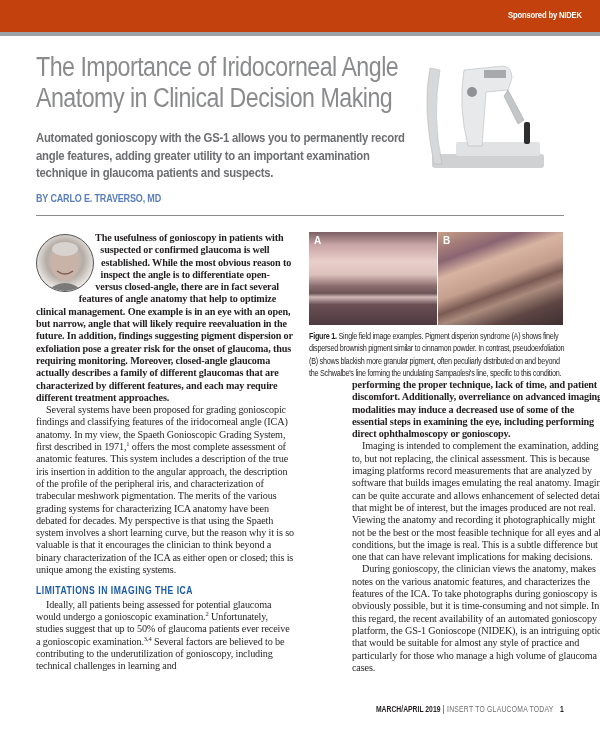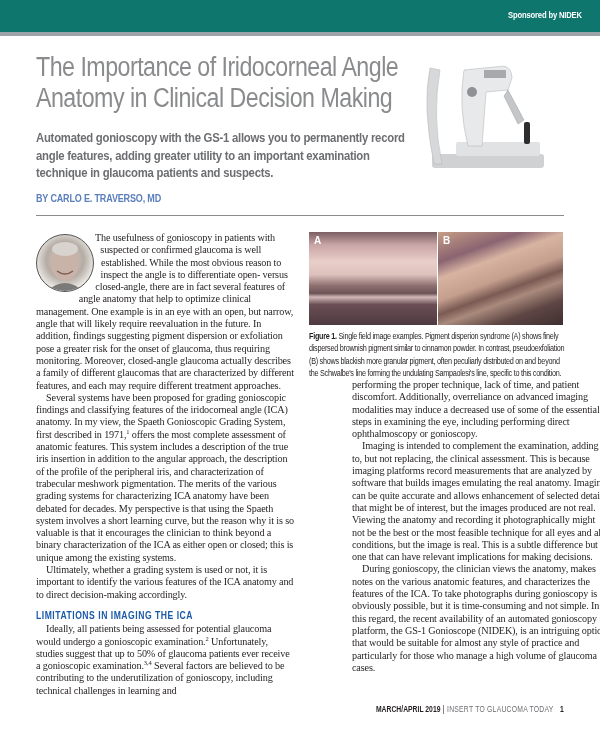--- a/index.html
+++ b/index.html
@@ -2,21 +2,21 @@
 <html><head>
 <meta charset="utf-8">
 <style>
   html, body { margin: 0; padding: 0; }
   body {
     width: 600px; height: 736px; overflow: hidden; position: relative;
     background: #ffffff; font-family: "Liberation Serif", serif; color: #231f20;
   }
   .topbar {
     position: absolute; left: 0; top: 0; width: 600px; height: 32px;
-    background: #0f766e;
+    background: #c2410c;
   }
   .topbar-stripe {
     position: absolute; left: 0; top: 32px; width: 600px; height: 4px;
     background: #9ea3a8;
   }
   .sponsor {
     position: absolute; right: 18px; top: 10px;
     font-family: "Liberation Sans", sans-serif; font-weight: bold;
     font-size: 9px; color: #ffffff; letter-spacing: -0.2px;
     transform: scaleX(0.85); transform-origin: right center;
@@ -43,21 +43,21 @@
     position: absolute; left: 36px; top: 215px; width: 528px; height: 1px; background: #8a8b8d;
   }
   .device {
     position: absolute; left: 412px; top: 46px; width: 160px; height: 130px;
   }
   .col {
     position: absolute; font-size: 10.2px; line-height: 12.3px; color: #231f20;
     text-align: left; letter-spacing: -0.15px;
   }
   .col p { margin: 0; text-indent: 10px; }
-  .col p.noindent { text-indent: 0; }
+  .col p.noindent { text-indent: 0; font-weight: bold; }
   .col-left { left: 36px; top: 232px; width: 260px; }
   .col-right { left: 309px; top: 379px; width: 258px; margin-left: 43px; }
   .avatar {
     float: left; width: 56px; height: 56px; border-radius: 50%;
     border: 1.3px solid #555; margin: 2px 8px 2px 0; overflow: hidden;
     background: radial-gradient(circle at 50% 45%, #d8d2cc 0%, #b5aca5 45%, #e9e6e2 70%, #f4f2f0 100%);
     position: relative; shape-outside: circle(50%);
   }
   .section-head {
     margin: 9px 0 1px 0; font-family: "Liberation Sans", sans-serif; font-weight: bold;
@@ -130,21 +130,20 @@
   <div class="avatar">
     <svg width="56" height="56" viewBox="0 0 56 56">
       <ellipse cx="28" cy="28" rx="14" ry="18" fill="#c9b3a8"></ellipse>
       <ellipse cx="28" cy="14" rx="13" ry="7" fill="#d9d3cf"></ellipse>
       <path d="M10 56 Q28 40 46 56 Z" fill="#7c7a78"></path>
       <path d="M20 36 Q28 42 36 36" stroke="#7a5b52" stroke-width="1.5" fill="none"></path>
     </svg>
   </div>
   <p class="noindent">The usefulness of gonioscopy in patients with suspected or confirmed glaucoma is well established. While the most obvious reason to inspect the angle is to differentiate open- versus closed-angle, there are in fact several features of angle anatomy that help to optimize clinical management. One example is in an eye with an open, but narrow, angle that will likely require reevaluation in the future. In addition, findings suggesting pigment dispersion or exfoliation pose a greater risk for the onset of glaucoma, thus requiring monitoring. Moreover, closed-angle glaucoma actually describes a family of different glaucomas that are characterized by different features, and each may require different treatment approaches.</p>
   <p><span>Several systems have been proposed for grading gonioscopic findings and classifying features of the iridocorneal angle (ICA) anatomy. In my view, the Spaeth Gonioscopic Grading System, first described in 1971,</span><sup>1</sup><span> offers the most complete assessment of anatomic features. This system includes a description of the true iris insertion in addition to the angular approach, the description of the profile of the peripheral iris, and characterization of trabecular meshwork pigmentation. The merits of the various grading systems for characterizing ICA anatomy have been debated for decades. My perspective is that using the Spaeth system involves a short learning curve, but the reason why it is so valuable is that it encourages the clinician to think beyond a binary characterization of the ICA as either open or closed; this is unique among the existing systems.</span></p>
-  <p>Ultimately, whether a grading system is used or not, it is important to identify the various features of the ICA anatomy and to direct decision-making accordingly.</p>
   <div class="section-head">LIMITATIONS IN IMAGING THE ICA</div>
   <p><span>Ideally, all patients being assessed for potential glaucoma would undergo a gonioscopic examination.</span><sup>2</sup><span> Unfortunately, studies suggest that up to 50% of glaucoma patients ever receive a gonioscopic examination.</span><sup>3,4</sup><span> Several factors are believed to be contributing to the underutilization of gonioscopy, including technical challenges in learning and</span></p>
 </div>
 
 <div class="figure">
   <div class="fig-img fig-a">
     <span class="fig-label">A</span>
   </div>
   <div class="fig-img fig-b">
     <span class="fig-label">B</span>

